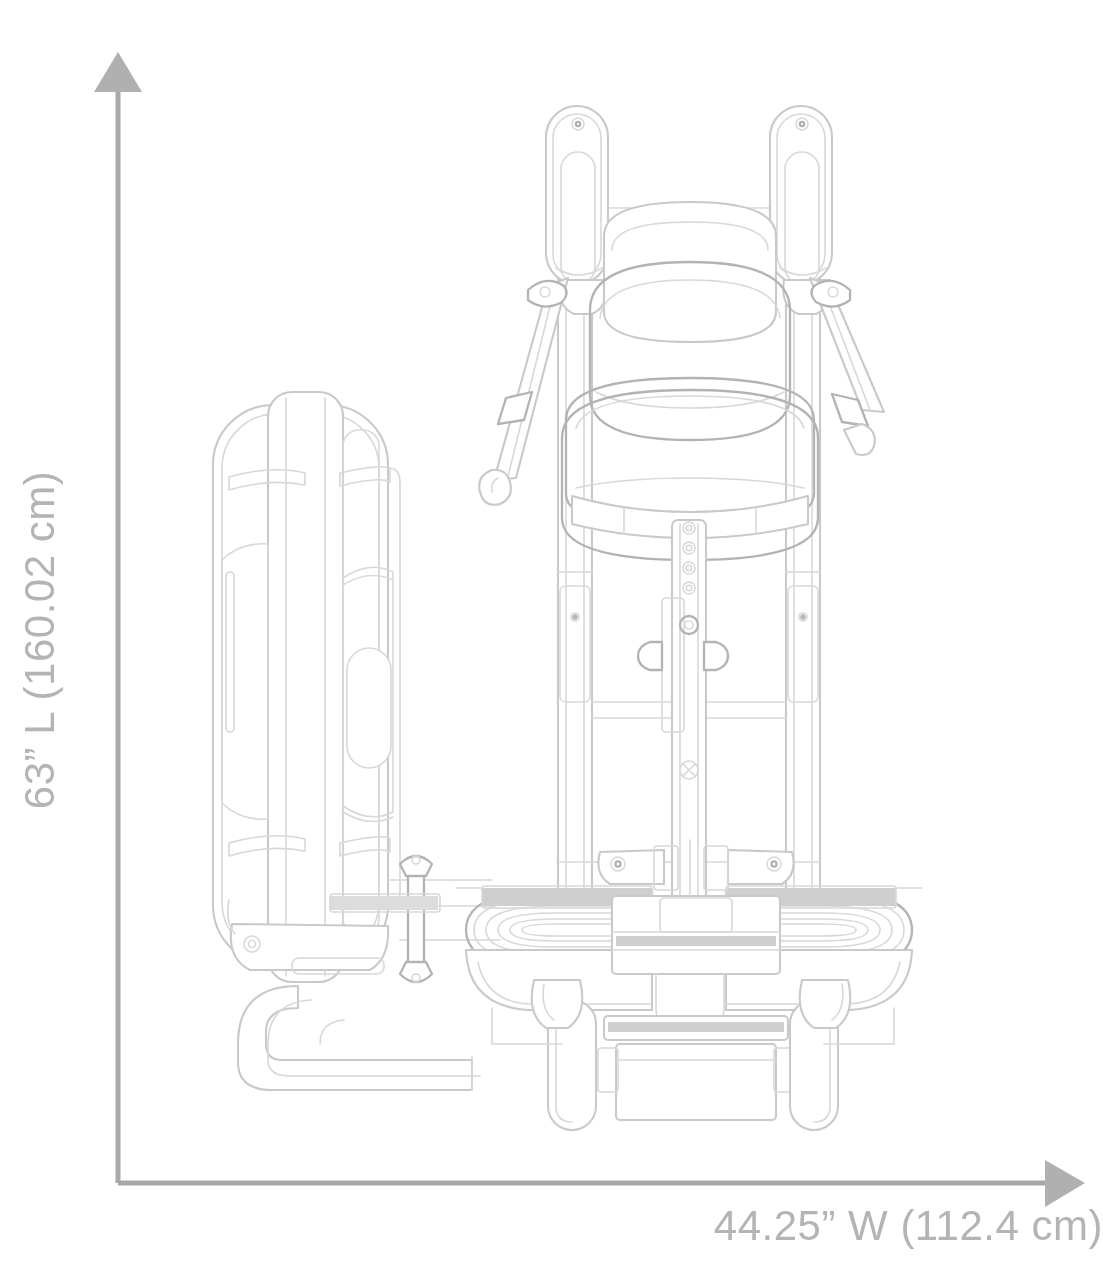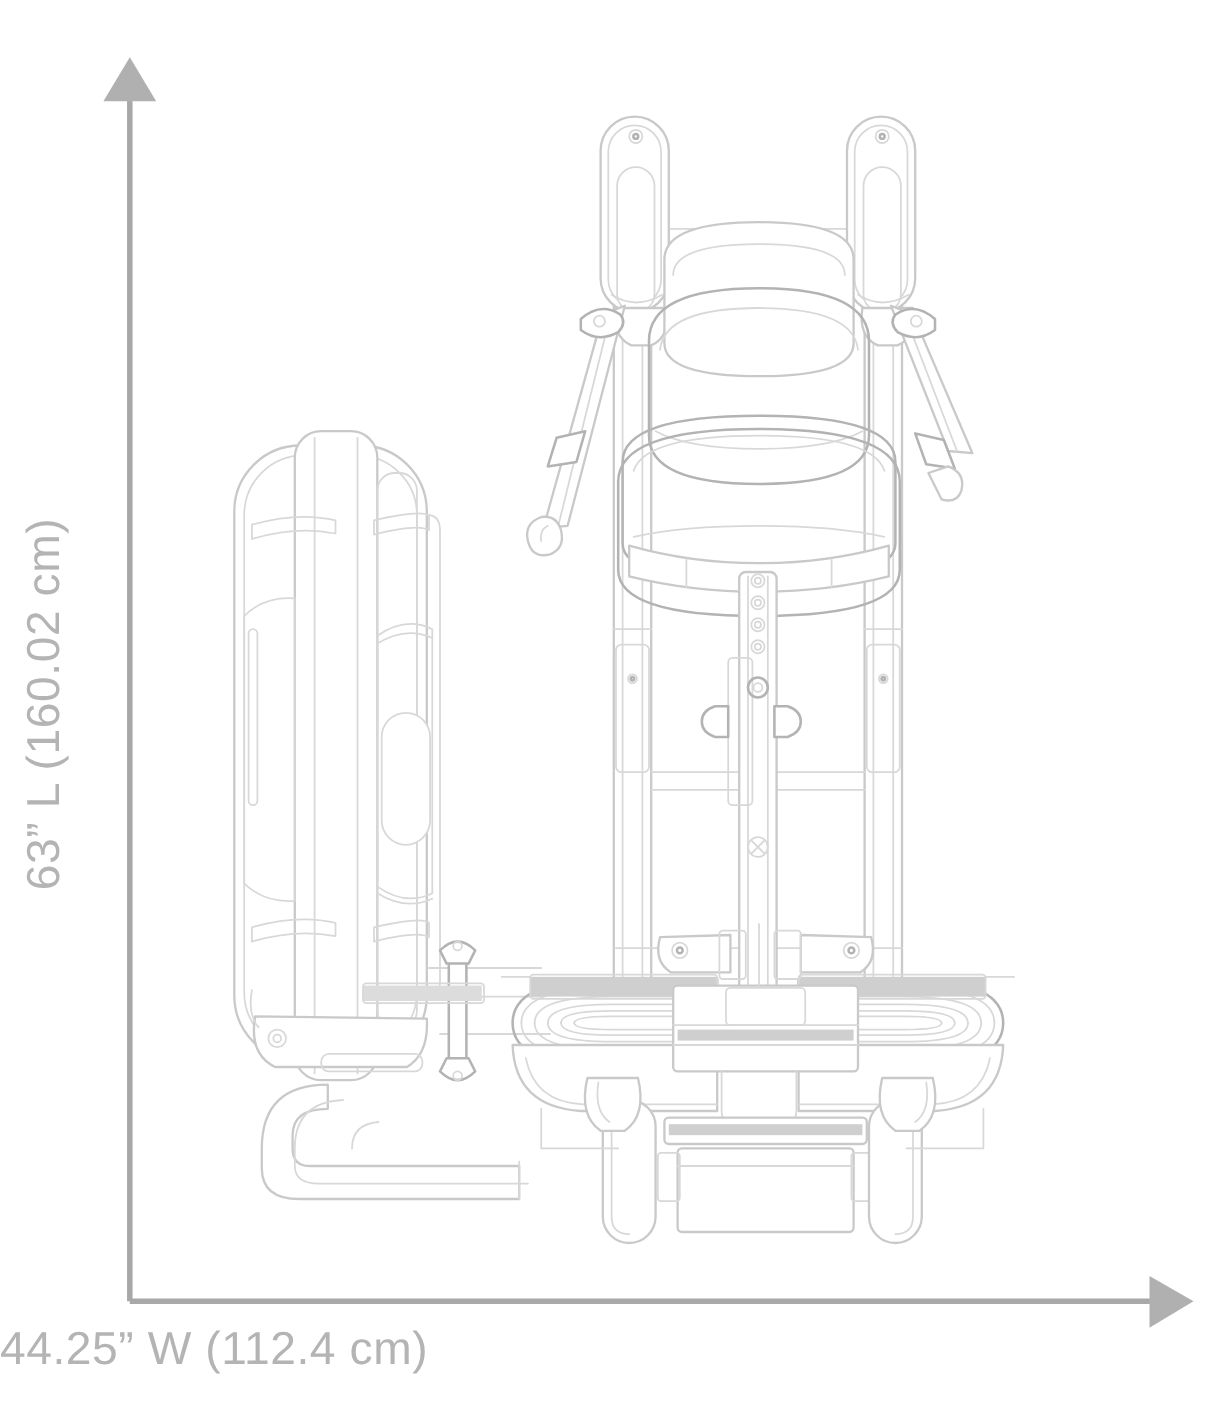--- a/index.html
+++ b/index.html
@@ -41,21 +41,21 @@
     font-size: 42px;
     font-weight: 400;
     letter-spacing: 0.5px;
     white-space: nowrap;
     user-select: none;
   }
   #width-label {
     left: 0;
     top: 1202px;
     width: 1103px;
-    text-align: left;
+    text-align: right;
   }
   #length-label {
     left: 0;
     top: 0;
     width: 1280px;
     height: 80px;
     line-height: 80px;
     text-align: center;
     transform-origin: 0 0;
     transform: rotate(-90deg) translate(-1280px, 0px);

